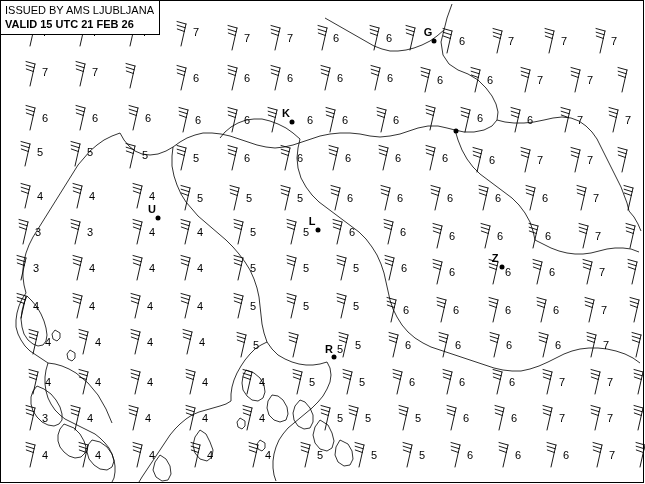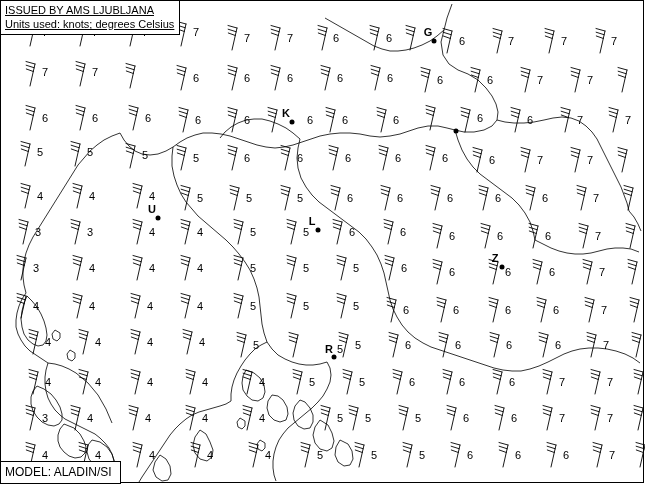--- a/index.html
+++ b/index.html
@@ -40,21 +40,20 @@
     border: 1px solid #000000;
     padding: 2px 5px 3px 4px;
     box-sizing: border-box;
     z-index: 40;
   }
   .hdr-line {
     font-size: 11px;
     line-height: 14px;
     color: #000000;
     white-space: nowrap;
-    text-decoration: underline;
   }
   .hdr-line.bold {
     font-weight: bold;
   }
   .model-box {
     position: absolute;
     left: 0px;
     bottom: 0px;
     background: #ffffff;
     border: 1px solid #000000;
@@ -939,20 +938,17 @@
       <div class="city-dot" style="left: 318px; top: 230px;"></div>
       <div class="city-label" style="left: 495px; top: 258px;">Z</div>
       <div class="city-dot" style="left: 502px; top: 267px;"></div>
       <div class="city-label" style="left: 329px; top: 349px;">R</div>
       <div class="city-dot" style="left: 334px; top: 357px;"></div>
       <div class="city-dot" style="left: 456px; top: 131px;"></div>
     </div>
 
   <div class="hdr-box">
     <div class="hdr-line">ISSUED BY AMS LJUBLJANA</div>
-    <div class="hdr-line">Units used: knots; degrees Celsius</div>
+    <div class="hdr-line bold">VALID 15 UTC 21 FEB 26</div>
   </div>
 
-  <div class="model-box">
-    <div class="model-line">MODEL: ALADIN/SI</div>
-  </div>
 
 </div>
 
 </body></html>

